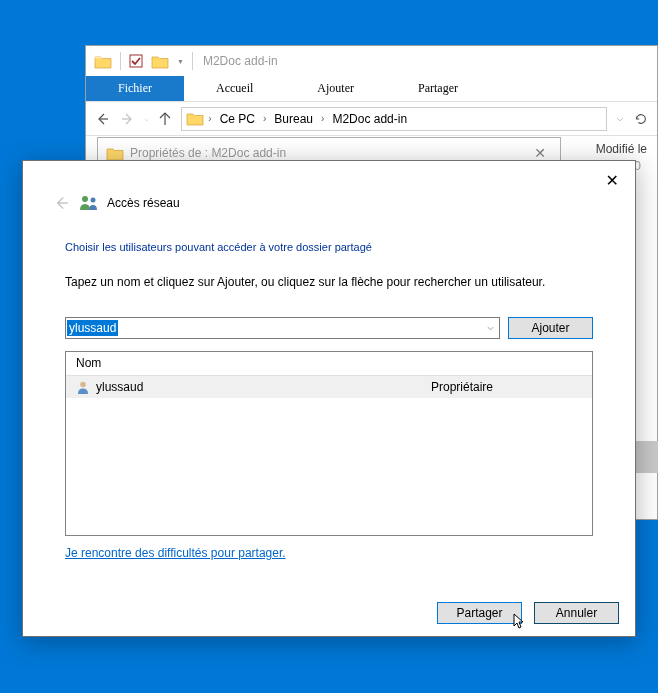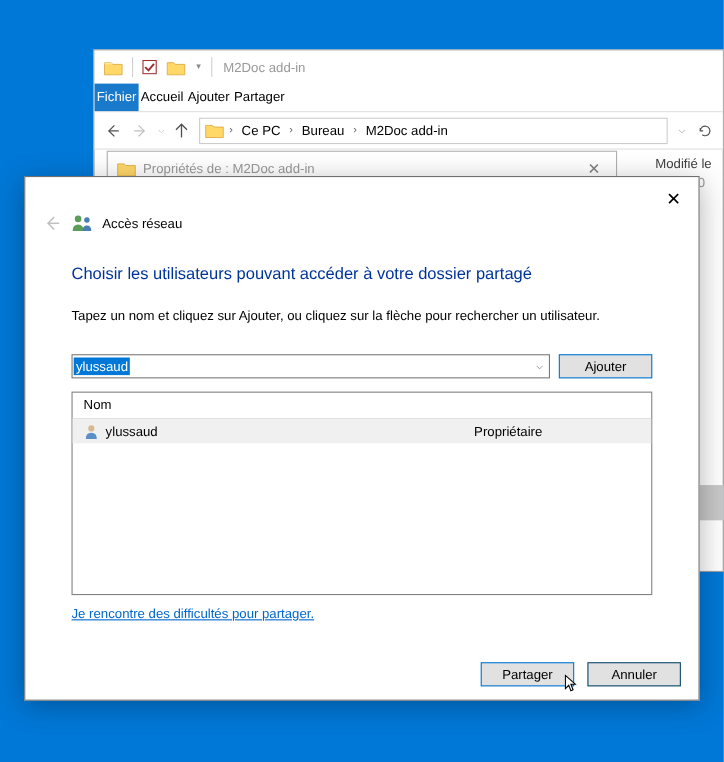--- a/index.html
+++ b/index.html
@@ -58,24 +58,25 @@
       font-size: 12px;
       margin-left: 4px;
     }
     .explorer-menubar {
       height: 25px;
       background: #ffffff;
       display: flex;
       align-items: stretch;
     }
     .menubar-item {
-      padding: 5px 2px;
+      padding: 5px 32px;
       font-size: 12px;
       color: #000;
       cursor: pointer;
+      font-family: Liberation Serif, serif;
     }
     .menubar-item.active {
       background: #1979ca;
       color: #ffffff;
     }
     .explorer-nav {
       height: 35px;
       background: #ffffff;
       display: flex;
       align-items: center;
@@ -185,21 +186,21 @@
       right: 8px;
       font-size: 16px;
       color: #000;
       cursor: pointer;
       padding: 4px 8px;
     }
     .sharing-header {
       display: flex;
       align-items: center;
       gap: 8px;
-      padding: 32px 14px 8px 14px;
+      padding: 32px 14px 8px 28px;
     }
     .back-arrow {
       width: 20px;
       height: 20px;
       display: flex;
       align-items: center;
       justify-content: center;
       color: #b0b0b0;
     }
     .people-icon {
@@ -207,21 +208,21 @@
       height: 18px;
     }
     .sharing-header-text {
       font-size: 12px;
       color: #000;
     }
     .sharing-body {
       padding: 20px 42px 0 42px;
     }
     .sharing-title {
-      font-size: 15px;
+      font-size: 11px;
       color: #003399;
       margin-bottom: 22px;
     }
     .sharing-subtitle {
       font-size: 12px;
       color: #000;
       margin-bottom: 28px;
     }
     .input-row {
       display: flex;

